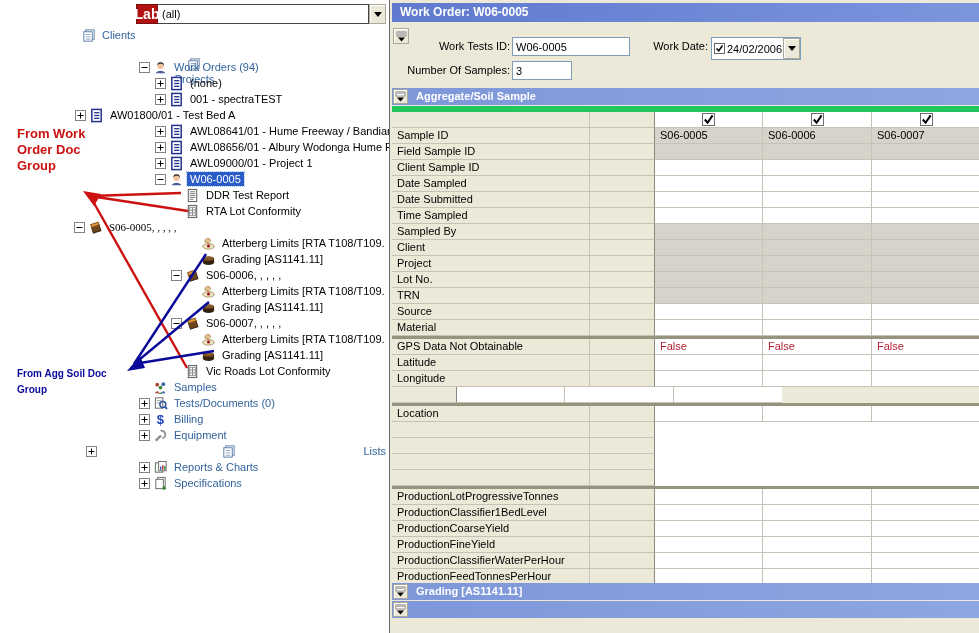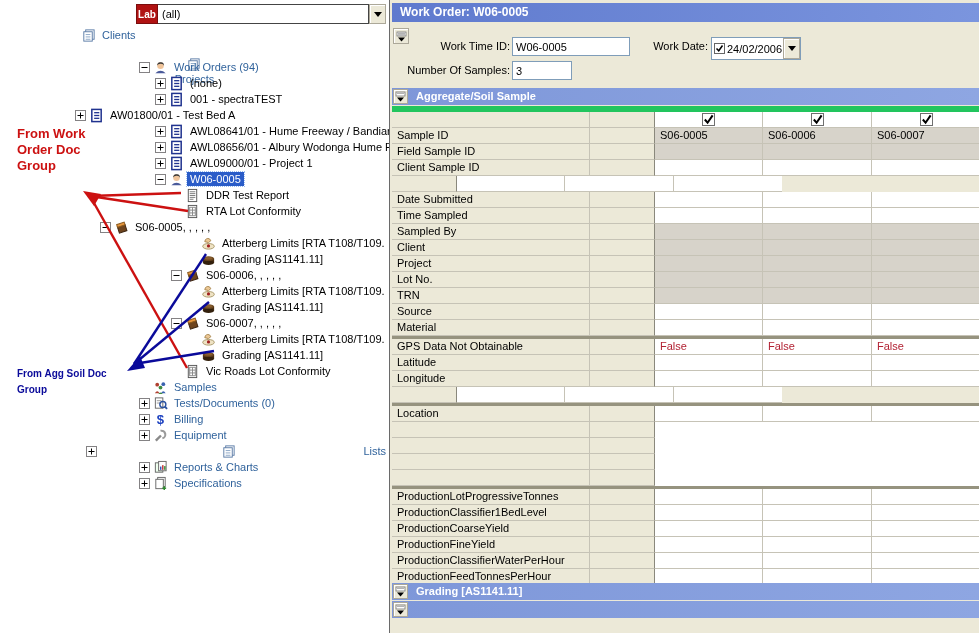--- a/index.html
+++ b/index.html
@@ -4,21 +4,21 @@
 <style>
   * { box-sizing: border-box; margin: 0; padding: 0; }
   html,body { width:979px; height:633px; }
   body { font-family:"Liberation Sans", sans-serif; font-size:11px; background:#fff; overflow:hidden; }
   #stage { position:relative; width:979px; height:633px; background:#fff; overflow:hidden; }
 
   
   #left-panel { position:absolute; left:0; top:0; width:389px; height:633px; background:#fff; overflow:hidden; }
 
   #lab-combo { position:absolute; left:136px; top:4px; width:250px; height:20px; display:flex; align-items:stretch; }
-  #lab-badge { width:22px; background:var(--lab-badge); color:#fff; font-weight:bold; font-size:10px; display:flex; align-items:center; justify-content:center; border:1px solid #7a0d0d; }
+  #lab-badge { width:22px; background:var(--lab-badge); color:#fff; font-weight:bold; font-size:14px; display:flex; align-items:center; justify-content:center; border:1px solid #7a0d0d; }
   #lab-field { flex:1; background:#fff; border:1px solid #444; border-left:none; display:flex; align-items:center; padding-left:4px; }
   .combo-arrow-btn { width:17px; background:#ece9d8; border:1px solid #aca899; box-shadow:inset 1px 1px 0 #fff; display:flex; align-items:center; justify-content:center; }
   .tri-down { width:0; height:0; border-left:4px solid transparent; border-right:4px solid transparent; border-top:5px solid #000; }
 
   #tree { position:absolute; left:0; top:27px; width:389px; }
   .tree-row { height:16px; display:flex; align-items:center; white-space:nowrap; }
   .expand-slot { flex:0 0 13px; height:16px; display:flex; align-items:center; }
   .expand-box { width:11px; height:11px; background:#fff; border:1px solid #848284; display:flex; align-items:center; justify-content:center; }
   .tree-icon { flex:0 0 16px; height:15px; margin-right:3px; display:flex; align-items:center; justify-content:center; }
   .tree-icon svg { width:15px; height:15px; }
@@ -284,21 +284,21 @@
             <svg viewBox="0 0 16 16">
               <rect x="3.5" y="1.5" width="9" height="13" fill="#fff" stroke="#555"></rect>
               <rect x="5" y="3.5" width="6" height="9" fill="none" stroke="#888"></rect>
               <line x1="5" y1="6.5" x2="11" y2="6.5" stroke="#888"></line>
               <line x1="5" y1="9.5" x2="11" y2="9.5" stroke="#888"></line>
               <line x1="8" y1="3.5" x2="8" y2="12.5" stroke="#888"></line>
             </svg>
           </span>
           <span class="tree-label black">RTA Lot Conformity</span>
         </div>
-        <div class="tree-row" style="padding-left: 100px;">
+        <div class="tree-row" style="padding-left: 74px; font-family: Liberation Serif, serif;">
           <span class="expand-slot">
             <span class="expand-box">
               <svg viewBox="0 0 9 9" width="9" height="9">
                 <line x1="1.5" y1="4.5" x2="7.5" y2="4.5" stroke="#000"></line>
               </svg>
             </span>
           </span>
           <span class="tree-icon">
             <svg viewBox="0 0 16 16">
               <g transform="rotate(-18 8 8)">
@@ -580,21 +580,21 @@
 
     <div class="collapse-btn" id="main-collapse-btn">
       <svg viewBox="0 0 11 11">
         <rect x="1" y="1" width="9" height="4" fill="#fff" stroke="#777" stroke-width="0.8"></rect>
         <line x1="2" y1="2.3" x2="9" y2="2.3" stroke="#888" stroke-width="0.8"></line>
         <line x1="2" y1="3.8" x2="9" y2="3.8" stroke="#888" stroke-width="0.8"></line>
         <polygon points="2,6.5 9,6.5 5.5,10.5" fill="#000"></polygon>
       </svg>
     </div>
 
-    <div class="field-label" id="wo-id-label">Work Time ID:</div>
+    <div class="field-label" id="wo-id-label">Work Tests ID:</div>
     <input class="xp-input" id="wo-id-input" readonly="" value="W06-0005" style="">
 
     <div class="field-label" id="wo-date-label">Work Date:</div>
     <div id="wo-date-combo">
       <span class="mini-checkbox">
         <svg viewBox="0 0 12 12">
             <path d="M2 6 L5 9 L10 2" stroke="#000" stroke-width="2" fill="none"></path>
           </svg>
       </span>
       <span id="wo-date-value">24/02/2006</span>
@@ -658,20 +658,21 @@
           <div class="t-cell c-d3 cell-gray"></div>
         </div>
         <div class="t-row">
           <div class="t-cell c-label">Client Sample ID</div>
           <div class="t-cell c-narrow"></div>
           <div class="t-cell c-d1 cell-white"></div>
           <div class="t-cell c-d2 cell-white"></div>
           <div class="t-cell c-d3 cell-white"></div>
         </div>
         <div class="t-row">
+          <div class="t-cell c-label">Date Sampled</div>
           <div class="t-cell c-narrow"></div>
           <div class="t-cell c-d1 cell-white"></div>
           <div class="t-cell c-d2 cell-white"></div>
           <div class="t-cell c-d3 cell-white"></div>
         </div>
         <div class="t-row">
           <div class="t-cell c-label">Date Submitted</div>
           <div class="t-cell c-narrow"></div>
           <div class="t-cell c-d1 cell-white"></div>
           <div class="t-cell c-d2 cell-white"></div>

